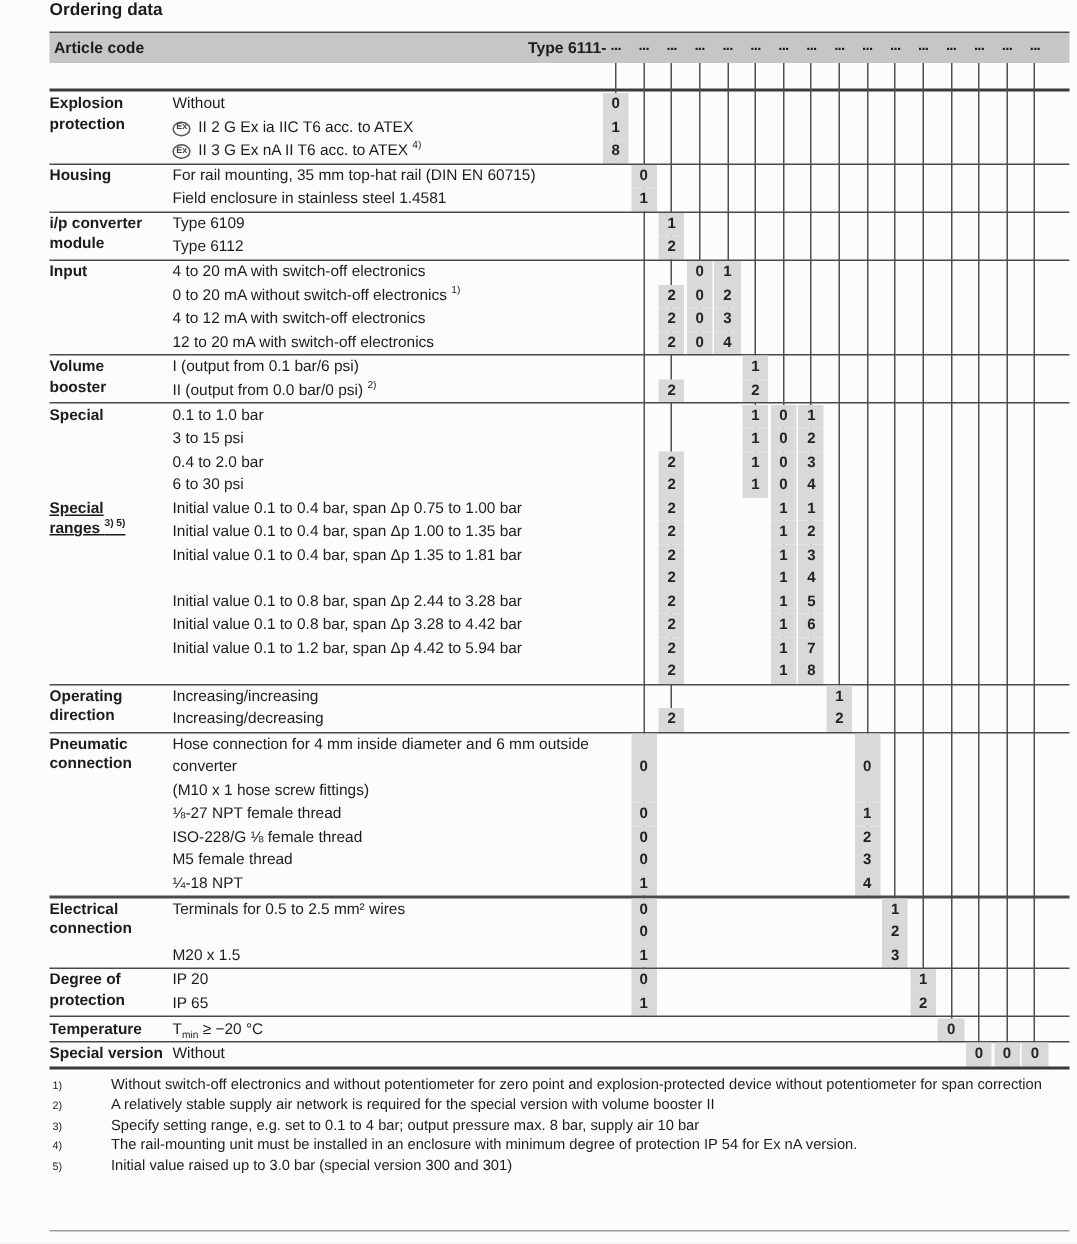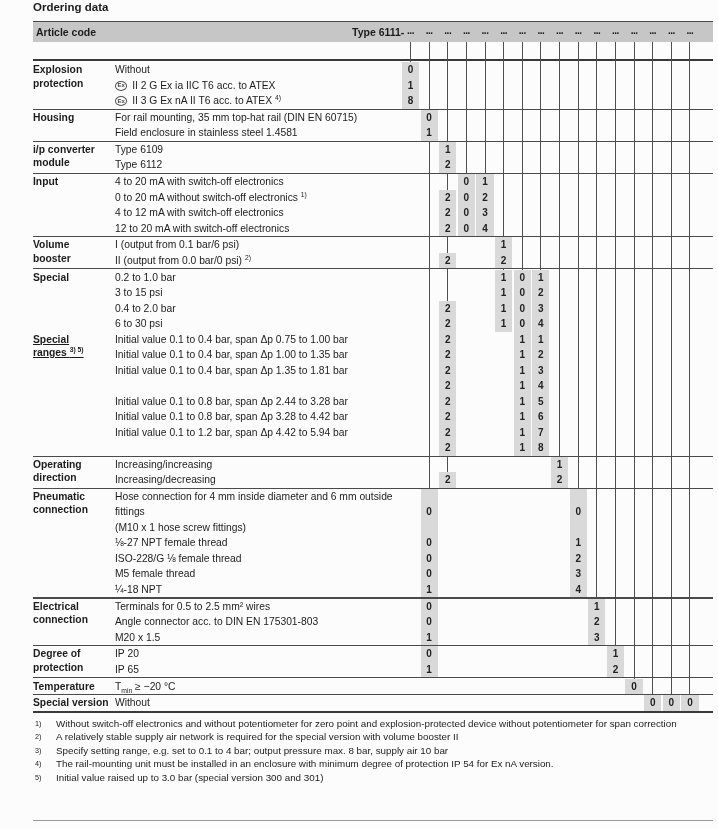--- a/index.html
+++ b/index.html
@@ -24,21 +24,21 @@
   .codebox{position:absolute;top:0;bottom:0;background:#d9d9d9;text-align:center;
            font-size:10px;font-weight:700;color:#222;}
   sup{font-size:6.8px;vertical-align:super;line-height:0;}
   sub{font-size:6.8px;vertical-align:sub;line-height:0;}
   .exb{display:inline-block;border:1px solid #555;border-radius:50%;font-size:6px;
        line-height:7px;padding:0.5px 1.5px;color:#444;position:relative;top:-1.5px;margin-right:2px;
        font-weight:700;}
   #notes{position:absolute;left:33px;top:717px;width:672px;}
   .fn{position:relative;font-size:9.8px;line-height:13.4px;}
   .fnm{position:absolute;left:2px;top:0;font-size:7.2px;vertical-align:super;}
-  .fnt{display:block;margin-left:23px;width:640px;}
+  .fnt{display:block;margin-left:41px;width:640px;}
 </style>
 </head>
 <body>
 
 <div id="page">
   <div class="title">Ordering data</div>
   <div class="toprule"></div>
   <div class="bar">
     <span class="ac">Article code</span>
     <span class="tp">Type 6111-</span>
@@ -147,21 +147,21 @@
         <span class="codebox" style="left: 462.05px; width: 17.2px; line-height: 15.5px;">1</span>
       </div>
       <div class="row" style="top: 252.8px; height: 15.5px;">
         <span class="desc" style="line-height: 15.5px;">II (output from 0.0 bar/0 psi) <sup>2)</sup></span>
         <span class="codebox" style="left: 406.16px; width: 17.2px; line-height: 15.5px;">2</span>
         <span class="codebox" style="left: 462.05px; width: 17.2px; line-height: 15.5px;">2</span>
       </div>
       <div class="secrule" style="top: 268.3px;"></div>
       <div class="seclabel" style="left: 33px; top: 270.5px;">Special</div>
       <div class="row" style="top: 269.5px; height: 15.5px;">
-        <span class="desc" style="line-height: 15.5px;">0.2 to 1.0 bar</span>
+        <span class="desc" style="line-height: 15.5px;">0.1 to 1.0 bar</span>
         <span class="codebox" style="left: 462.05px; width: 17.2px; line-height: 15.5px;">1</span>
         <span class="codebox" style="left: 480.68px; width: 17.2px; line-height: 15.5px;">0</span>
         <span class="codebox" style="left: 499.31px; width: 17.2px; line-height: 15.5px;">1</span>
       </div>
       <div class="row" style="top: 285px; height: 15.5px;">
         <span class="desc" style="line-height: 15.5px;">3 to 15 psi</span>
         <span class="codebox" style="left: 462.05px; width: 17.2px; line-height: 15.5px;">1</span>
         <span class="codebox" style="left: 480.68px; width: 17.2px; line-height: 15.5px;">0</span>
         <span class="codebox" style="left: 499.31px; width: 17.2px; line-height: 15.5px;">2</span>
       </div>
@@ -241,21 +241,21 @@
       </div>
       <div class="secrule" style="top: 487.7px;"></div>
       <div class="seclabel" style="left: 33px; top: 489.9px;">Pneumatic
 connection</div>
       <div class="row" style="top: 488.9px; height: 15.5px;">
         <span class="desc" style="line-height: 15.5px;">Hose connection for 4 mm inside diameter and 6 mm outside</span>
         <span class="codebox" style="left: 387.53px; width: 17.2px; line-height: 15.5px;"></span>
         <span class="codebox" style="left: 536.57px; width: 17.2px; line-height: 15.5px;"></span>
       </div>
       <div class="row" style="top: 504.4px; height: 15.5px;">
-        <span class="desc" style="line-height: 15.5px;">fittings</span>
+        <span class="desc" style="line-height: 15.5px;">converter</span>
         <span class="codebox" style="left: 387.53px; width: 17.2px; line-height: 15.5px;">0</span>
         <span class="codebox" style="left: 536.57px; width: 17.2px; line-height: 15.5px;">0</span>
       </div>
       <div class="row" style="top: 519.9px; height: 15.5px;">
         <span class="desc" style="line-height: 15.5px;">(M10 x 1 hose screw fittings)</span>
         <span class="codebox" style="left: 387.53px; width: 17.2px; line-height: 15.5px;"></span>
         <span class="codebox" style="left: 536.57px; width: 17.2px; line-height: 15.5px;"></span>
       </div>
       <div class="row" style="top: 535.4px; height: 15.5px;">
         <span class="desc" style="line-height: 15.5px;">⅛-27 NPT female thread</span>
@@ -279,21 +279,20 @@
       </div>
       <div class="secrule" style="top: 597.4px;"></div>
       <div class="seclabel" style="left: 33px; top: 599.6px;">Electrical
 connection</div>
       <div class="row" style="top: 598.6px; height: 15.5px;">
         <span class="desc" style="line-height: 15.5px;">Terminals for 0.5 to 2.5 mm² wires</span>
         <span class="codebox" style="left: 387.53px; width: 17.2px; line-height: 15.5px;">0</span>
         <span class="codebox" style="left: 555.2px; width: 17.2px; line-height: 15.5px;">1</span>
       </div>
       <div class="row" style="top: 614.1px; height: 15.5px;">
-        <span class="desc" style="line-height: 15.5px;">Angle connector acc. to DIN EN 175301-803</span>
         <span class="codebox" style="left: 387.53px; width: 17.2px; line-height: 15.5px;">0</span>
         <span class="codebox" style="left: 555.2px; width: 17.2px; line-height: 15.5px;">2</span>
       </div>
       <div class="row" style="top: 629.6px; height: 15.5px;">
         <span class="desc" style="line-height: 15.5px;">M20 x 1.5</span>
         <span class="codebox" style="left: 387.53px; width: 17.2px; line-height: 15.5px;">1</span>
         <span class="codebox" style="left: 555.2px; width: 17.2px; line-height: 15.5px;">3</span>
       </div>
       <div class="secrule" style="top: 645.1px;"></div>
       <div class="seclabel" style="left: 33px; top: 647.3px;">Degree of

